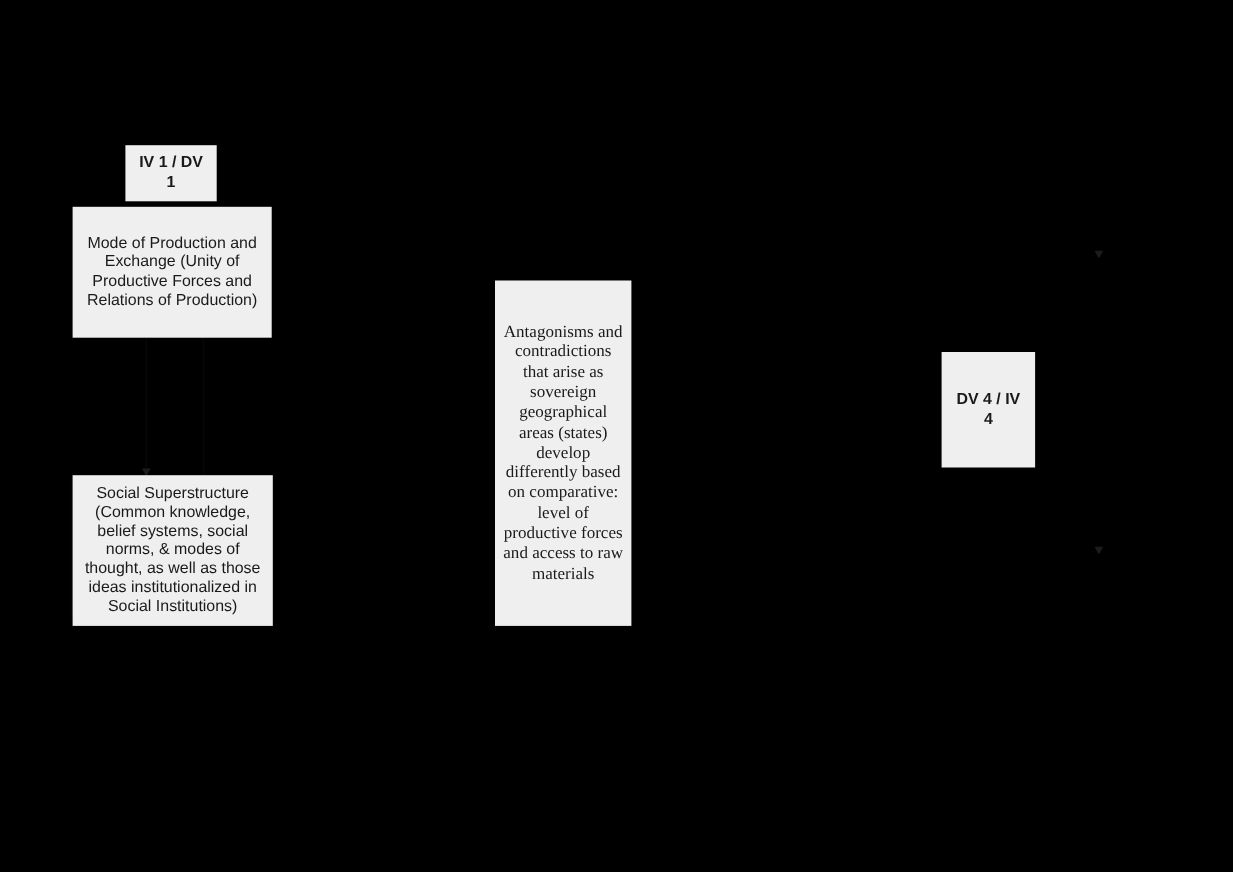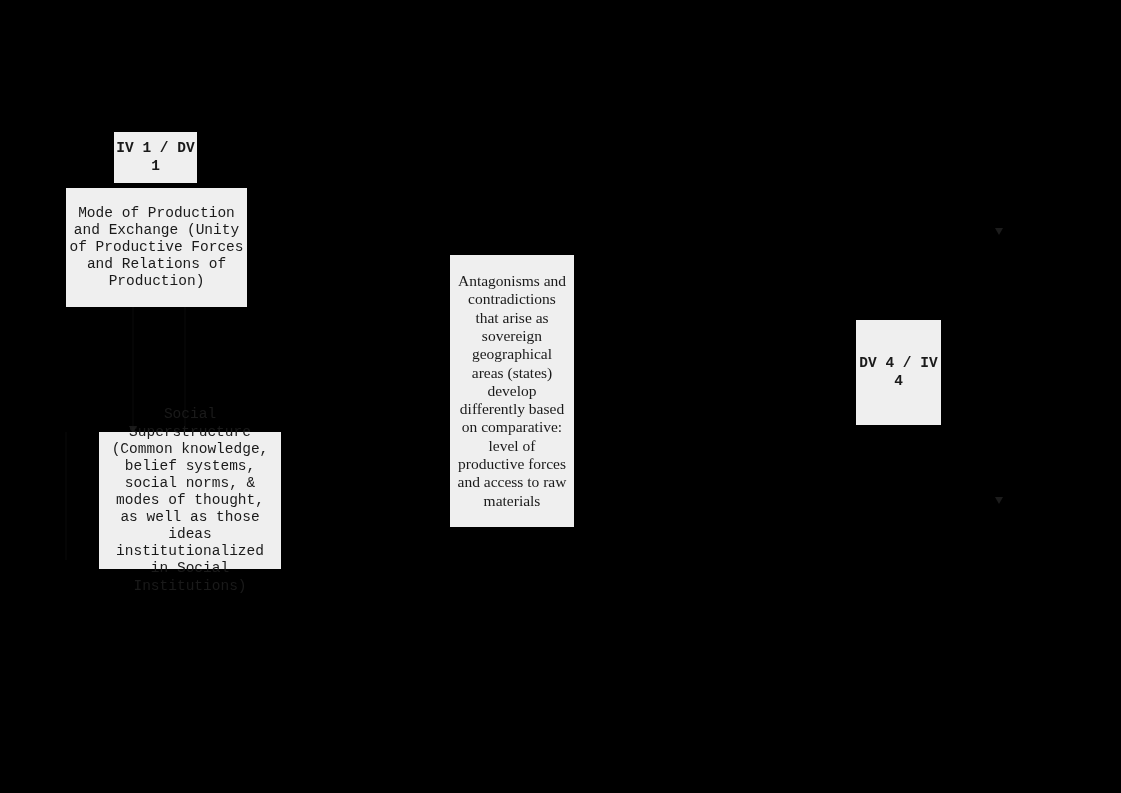--- a/index.html
+++ b/index.html
@@ -24,21 +24,21 @@
     justify-content: center;
     text-align: center;
     box-sizing: border-box;
     line-height: 1.18;
   }
   .node .txt {
     display: block;
     width: 100%;
     white-space: pre-line;
   }
-  .sans { font-family: Liberation Mono, monospace; justify-content: center; }
+  .sans { font-family: Liberation Sans, sans-serif; justify-content: center; }
   .serif { font-family: "Liberation Serif", serif; }
   .tag {
     font-weight: bold;
     font-size: 14.5px;
   }
   .body-sans { font-size: 14.5px; }
   .body-serif { font-size: 15.5px; }
 
   
   .conn {
@@ -68,26 +68,26 @@
 
   <div class="node sans tag" style="left:114px; top:132px; width:83px; height:51px;">
     <span class="txt">IV 1 / DV
 1</span>
   </div>
 
   <div class="node sans body-sans" style="left:66px; top:188px; width:181px; height:119px; padding:6px 0;">
     <span class="txt">Mode of Production and Exchange (Unity of Productive Forces and Relations of Production)</span>
   </div>
 
-  <div class="node sans body-sans" style="left:66px; top:432px; width:182px; height:137px; padding:6px 8px;margin-left:33px;">
+  <div class="node sans body-sans" style="left:66px; top:432px; width:182px; height:137px; padding:6px 8px;">
     <span class="txt">Social Superstructure (Common knowledge, belief systems, social norms, &amp; modes of thought, as well as those ideas institutionalized in Social Institutions)</span>
   </div>
 
 
-  <div class="node serif body-serif" style="left:450px; top:255px; width:124px; height:272px; padding:8px 6px;">
+  <div class="node serif body-serif" style="left:450px; top:255px; width:124px; height:314px; padding:8px 6px;">
     <span class="txt">Antagonisms and contradictions that arise as sovereign geographical areas (states) develop differently based on comparative: level of productive forces and access to raw materials</span>
   </div>
 
 
   <div class="node sans tag" style="left:856px; top:320px; width:85px; height:105px;">
     <span class="txt">DV 4 / IV
 4</span>
   </div>
 
 

